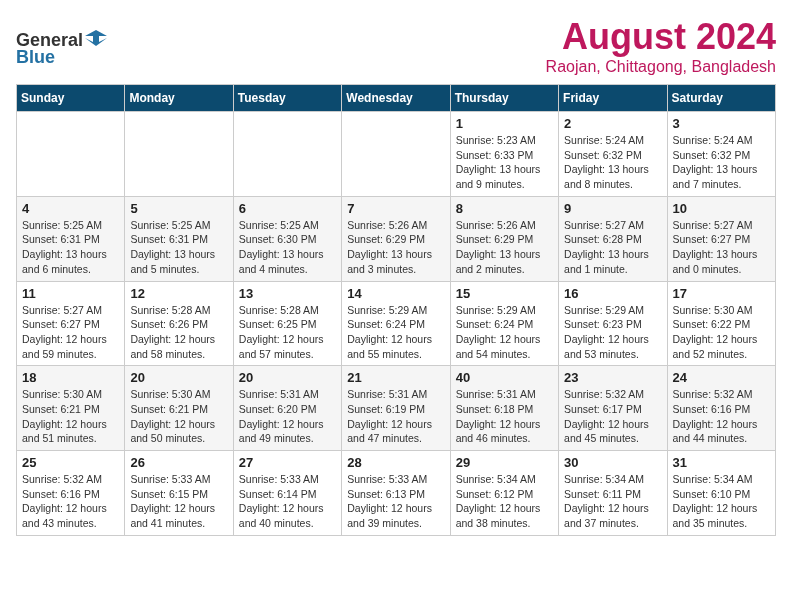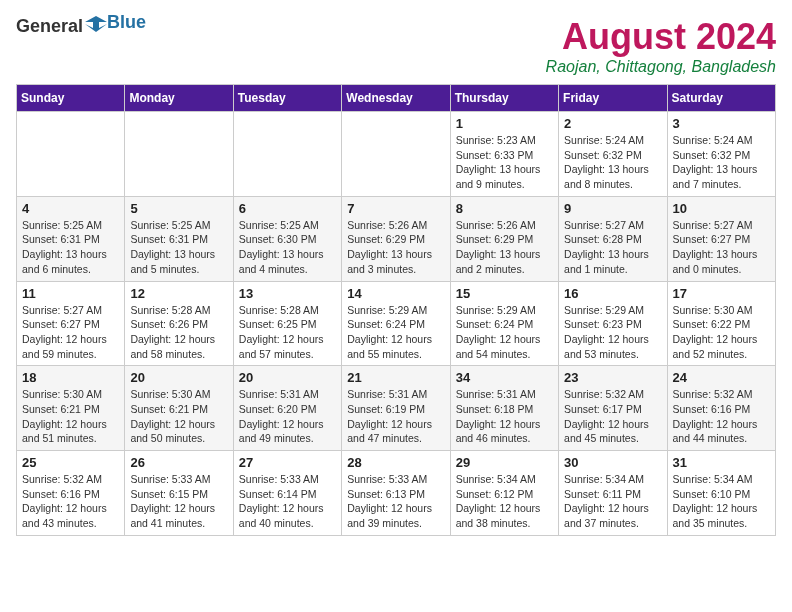--- a/index.html
+++ b/index.html
@@ -11,47 +11,47 @@
       padding: 16px;
     }
     .header-area {
       display: flex;
       justify-content: space-between;
       align-items: flex-start;
       margin-bottom: 8px;
     }
     .logo {
       display: flex;
-      flex-direction: row;
+      flex-direction: column;
       align-items: flex-start;
+      margin-top: 14px;
     }
     .logo-top {
       display: flex;
       align-items: center;
     }
     .title-area {
       text-align: right;
     }
     .month-title {
       font-size: 36px;
       font-weight: bold;
       color: #be185d;
     }
     .location-title {
       font-size: 16px;
-      color: #15803d;
-      font-style: italic;
+      color: #be185d;
     }
     .calendar-table {
       width: 100%;
       border-collapse: collapse;
       font-size: 11px;
     }
     .calendar-table th {
-      background-color: #4c1d95;
+      background-color: #0c4a6e;
       color: #fff;
       padding: 6px 4px;
       text-align: left;
       border: 1px solid #ccc;
       font-size: 12px;
     }
     .calendar-table td {
       border: 1px solid #ccc;
       vertical-align: top;
       padding: 4px 5px;
@@ -260,21 +260,21 @@
 and 49 minutes.</div>
         </td>
         <td>
           <div class="day-number">21</div>
           <div class="day-info" style="white-space: pre-line;">Sunrise: 5:31 AM
 Sunset: 6:19 PM
 Daylight: 12 hours
 and 47 minutes.</div>
         </td>
         <td>
-          <div class="day-number">34</div>
+          <div class="day-number">40</div>
           <div class="day-info" style="white-space: pre-line;">Sunrise: 5:31 AM
 Sunset: 6:18 PM
 Daylight: 12 hours
 and 46 minutes.</div>
         </td>
         <td>
           <div class="day-number">23</div>
           <div class="day-info" style="white-space: pre-line;">Sunrise: 5:32 AM
 Sunset: 6:17 PM
 Daylight: 12 hours

